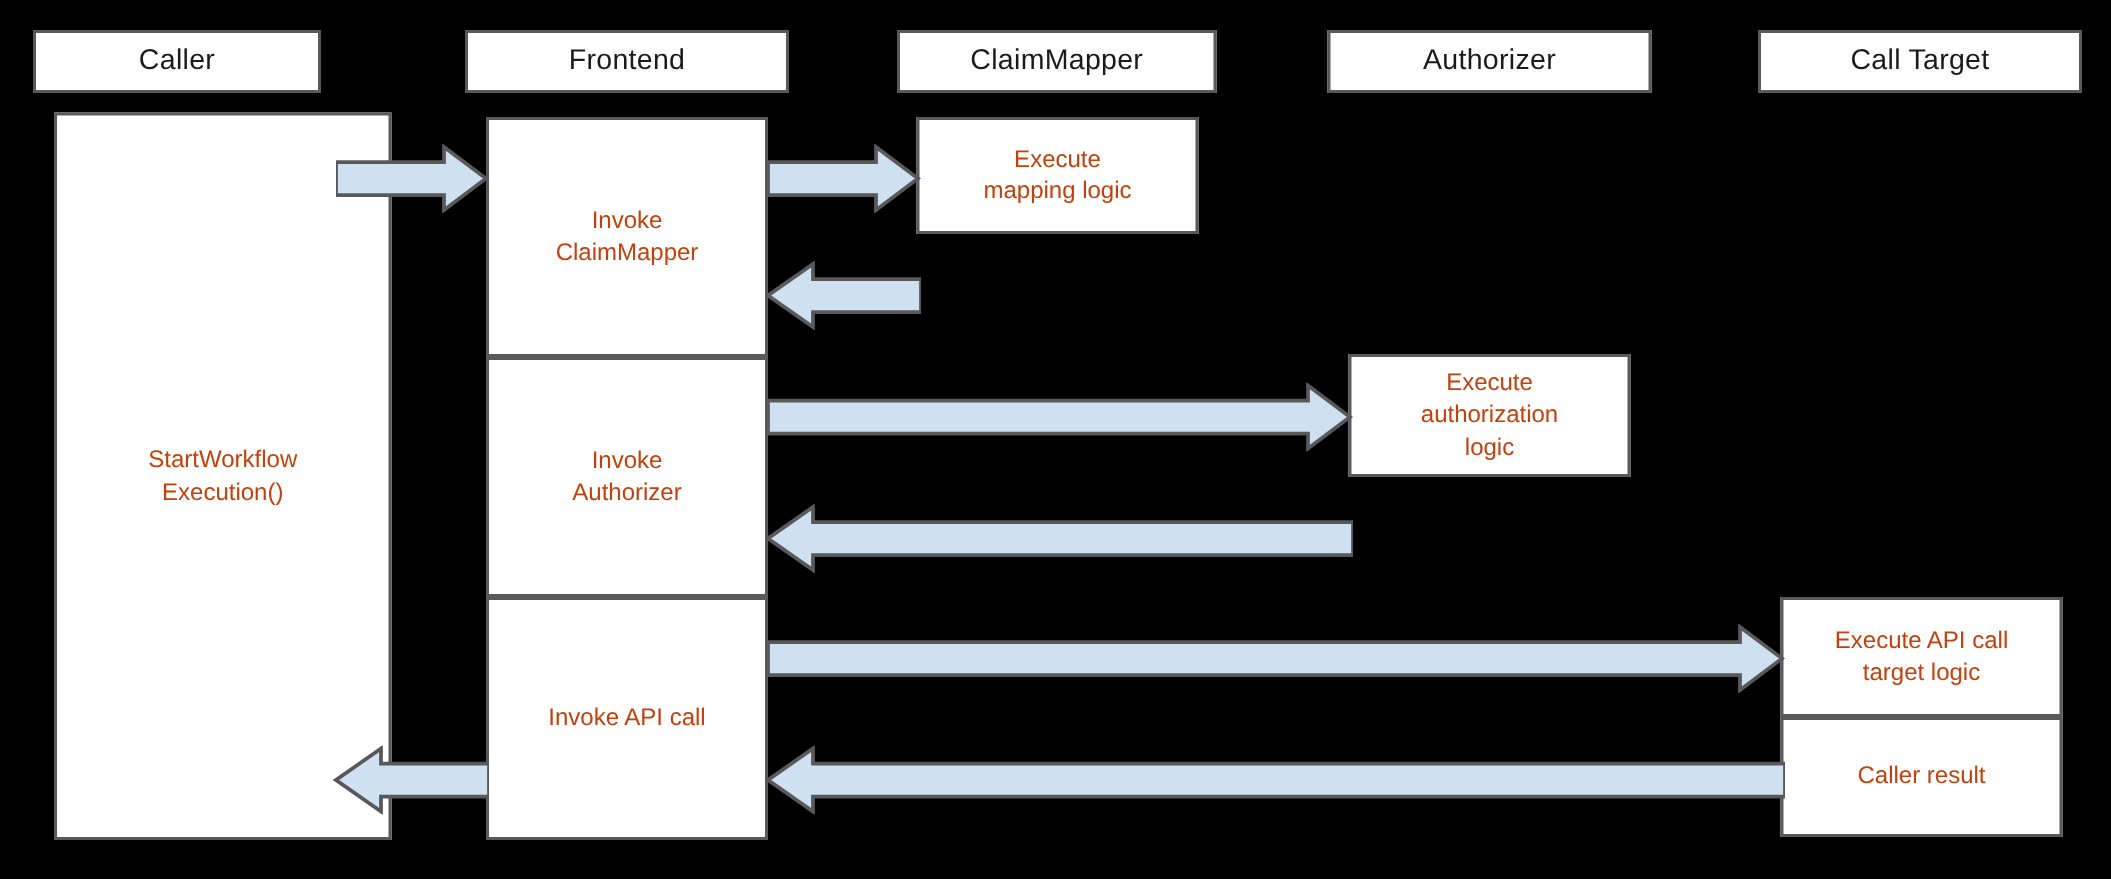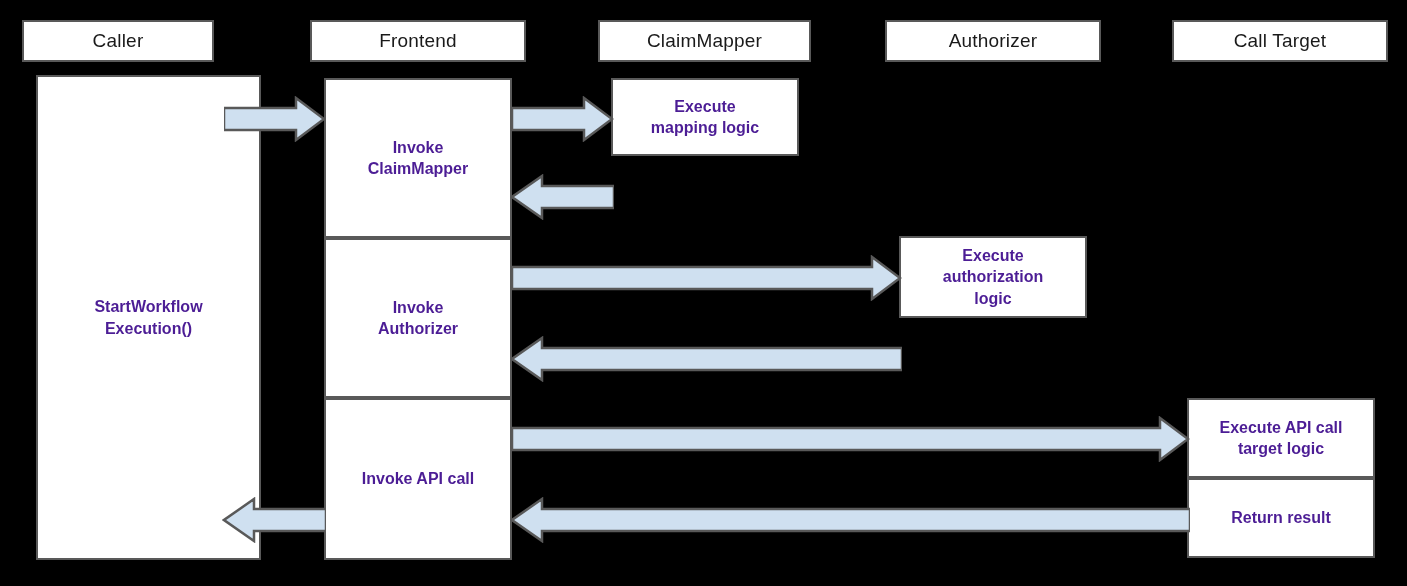--- a/index.html
+++ b/index.html
@@ -35,22 +35,22 @@
   .action-box {
     position: absolute;
     background: #ffffff;
     border: 2px solid #595959;
     box-sizing: border-box;
     display: flex;
     align-items: center;
     justify-content: center;
     text-align: center;
     font-size: 16px;
-    font-weight: bold;
-    color: #4c1d95;
+    font-weight: normal;
+    color: #c2410c;
     line-height: 1.32;
     padding: 2px 8px;
   }
 
   
   .arrow {
     position: absolute;
   }
   .arrow svg { display: block; }
 </style>
@@ -85,21 +85,21 @@
 
 
   <div class="action-box" style="left:899px; top:236px; width:188px; height:82px; white-space:pre-line;">Execute
 authorization
 logic</div>
 
 
   <div class="action-box" style="left:1187px; top:398px; width:188px; height:80px; white-space:pre-line;">Execute API call
 target logic</div>
 
-  <div class="action-box" style="left:1187px; top:478px; width:188px; height:80px; white-space:pre-line;">Return result</div>
+  <div class="action-box" style="left:1187px; top:478px; width:188px; height:80px; white-space:pre-line;">Caller result</div>
 
   <div class="arrow" style="left:224px; top:96px; width:102px; height:46px;">
     <svg width="102" height="46" viewBox="0 0 102 46">
       <path d="M0,12 L72,12 L72,2 L100,23 L72,44 L72,34 L0,34 Z" fill="#cfe0f0" stroke="#595959" stroke-width="2.5" stroke-linejoin="miter"></path>
     </svg>
   </div>
 
   <div class="arrow" style="left:512px; top:96px; width:102px; height:46px;">
     <svg width="102" height="46" viewBox="0 0 102 46">
       <path d="M0,12 L72,12 L72,2 L100,23 L72,44 L72,34 L0,34 Z" fill="#cfe0f0" stroke="#595959" stroke-width="2.5" stroke-linejoin="miter"></path>

